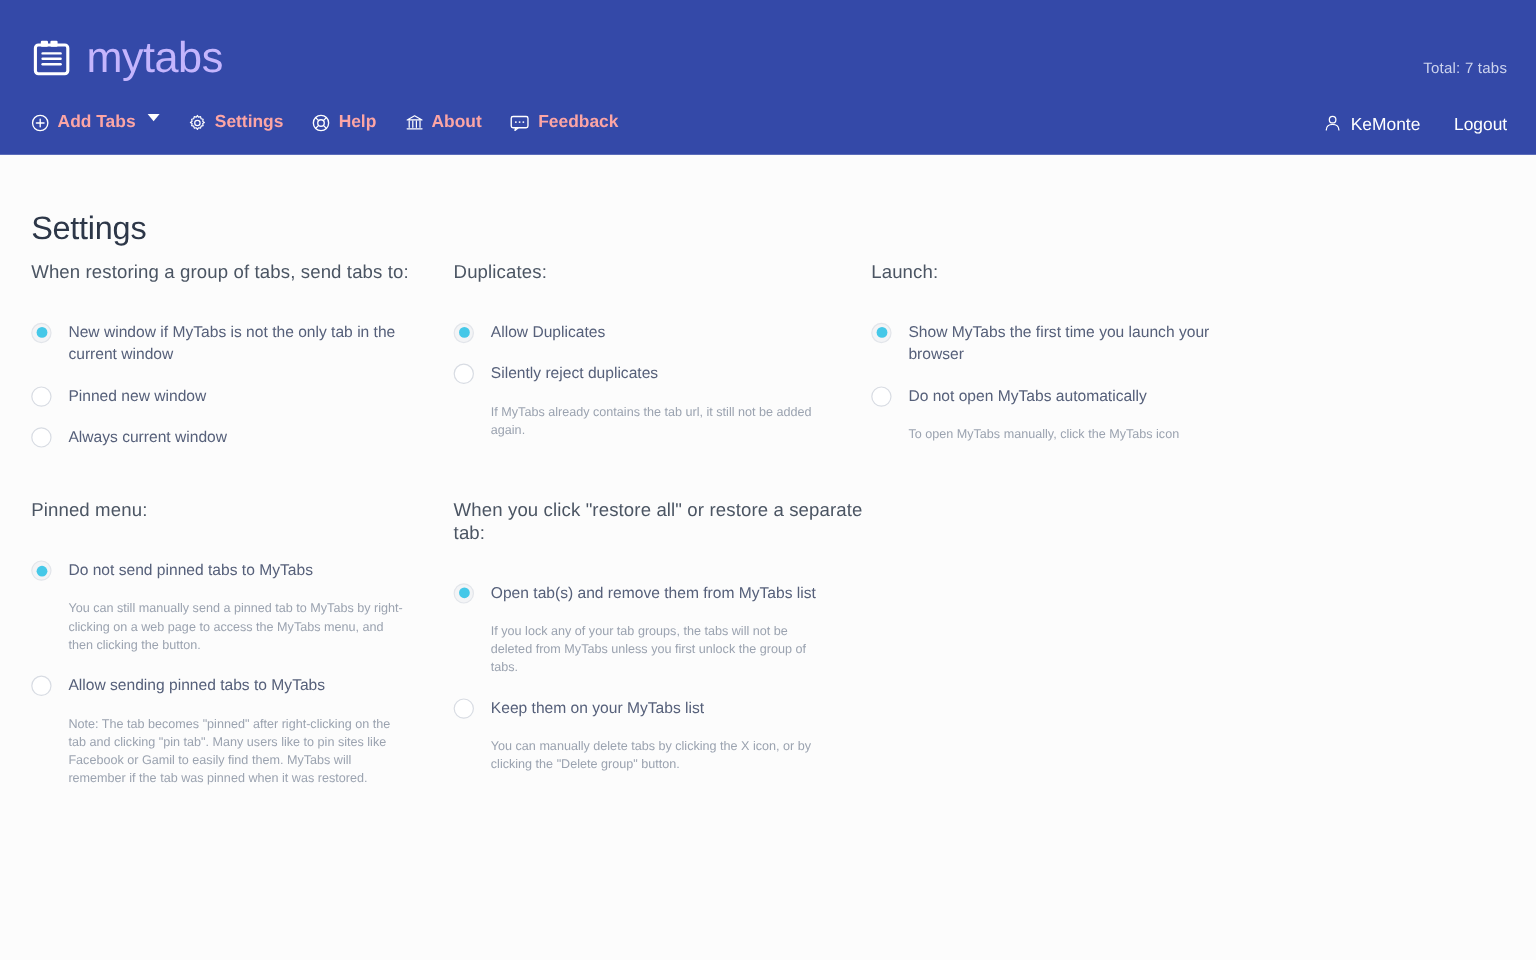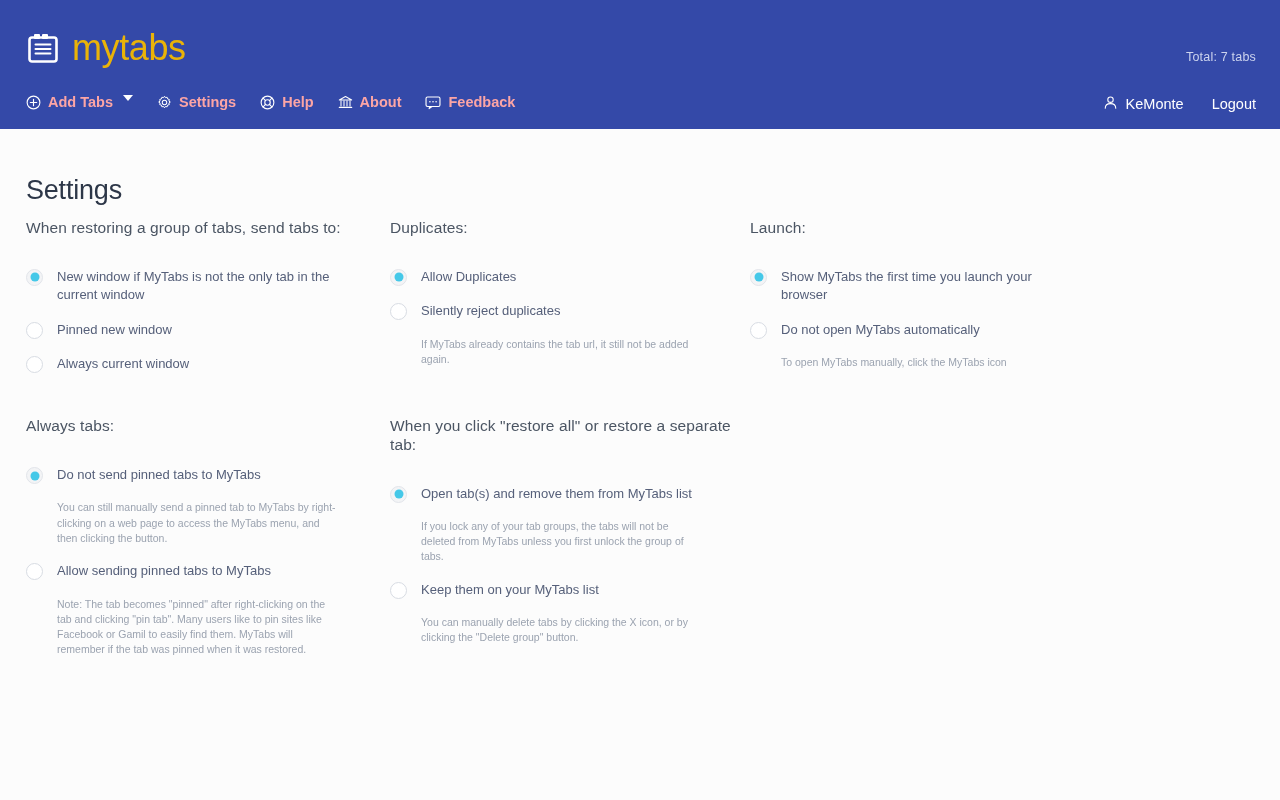--- a/index.html
+++ b/index.html
@@ -20,21 +20,21 @@
     background: #3449a8;
     color: #ffffff;
   }
   .brand {
     position: absolute; left: 26px; top: 30px;
     display: flex; align-items: center; gap: 12px;
   }
   .brand-icon { width: 34px; height: 34px; display:block; }
   .brand-text {
     font-size: 36px; font-weight: 400; letter-spacing: -0.4px;
-    color: #eab308; line-height: 1;
+    color: #c4b5fd; line-height: 1;
   }
   .total-tabs {
     position: absolute; right: 24px; top: 50px;
     font-size: 12.5px; color: #cdd4ee; letter-spacing: .2px;
   }
   .nav {
     position: absolute; left: 26px; top: 95px;
     display: flex; align-items: center; gap: 24px;
   }
   .nav-item {
@@ -64,21 +64,21 @@
   
   .main { position: absolute; top: 129px; left: 0; width: 1280px; height: 671px; }
   .page-title {
     position: absolute; left: 26px; top: 46px;
     font-size: 27px; font-weight: 300; color: #2d3748; letter-spacing: -0.2px;
   }
 
   .grid {
     position: absolute; left: 26px; top: 90px; width: 1230px;
   }
-  .row { display: flex; align-items: flex-start; gap: 12px; }
+  .row { display: flex; align-items: flex-start; }
   .col { flex: none; }
   .col-1 { width: 352px; }
   .col-2 { width: 348px; }
   .col-3 { width: 400px; }
 
   .group-title {
     font-size: 15.5px; font-weight: 400; color: #4b5563;
     line-height: 1.2; margin: 0 0 30px 0; letter-spacing: .1px;
   }
   .group-title.two-line { margin-bottom: 30px; }
@@ -271,21 +271,21 @@
           <div class="helper helper-w2 tight last">To open MyTabs manually, click the MyTabs icon</div>
         </div>
 
       </div>
 
       <div class="spacer-row"></div>
 
       <div class="row">
 
         <div class="col col-1">
-          <div class="group-title">Always tabs:</div>
+          <div class="group-title">Pinned menu:</div>
 
           <div class="option">
             <span class="radio checked"></span>
             <span class="opt-label wrap-1">Do not send pinned tabs to MyTabs</span>
           </div>
           <div class="helper helper-w1">You can still manually send a pinned tab to MyTabs by right-clicking on a web page to access the MyTabs menu, and then clicking the button.</div>
 
           <div class="option">
             <span class="radio"></span>
             <span class="opt-label wrap-1">Allow sending pinned tabs to MyTabs</span>

